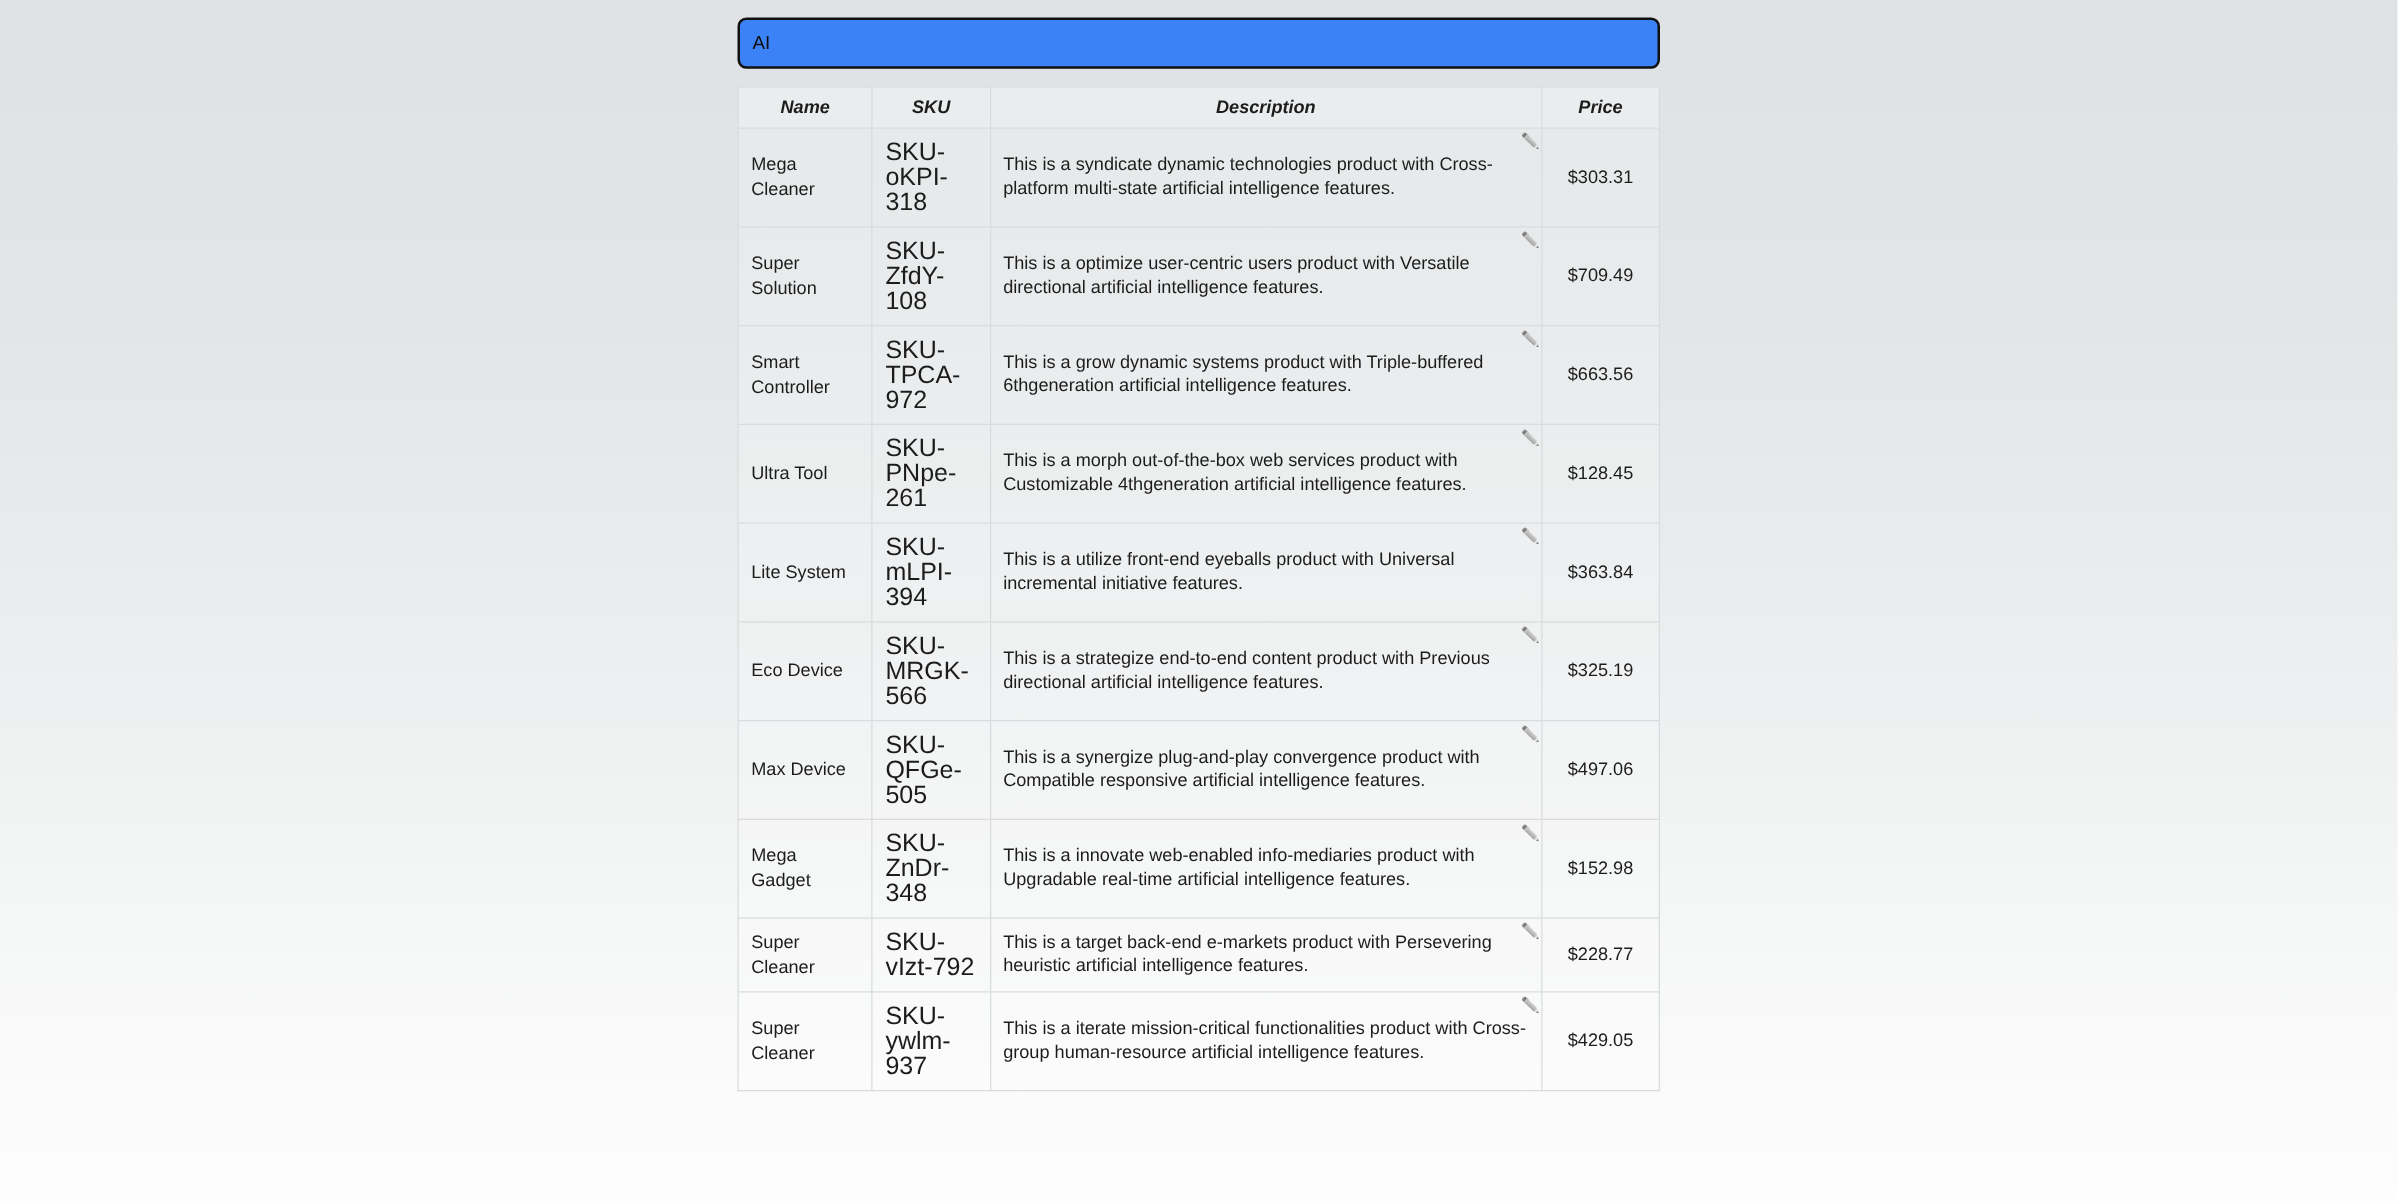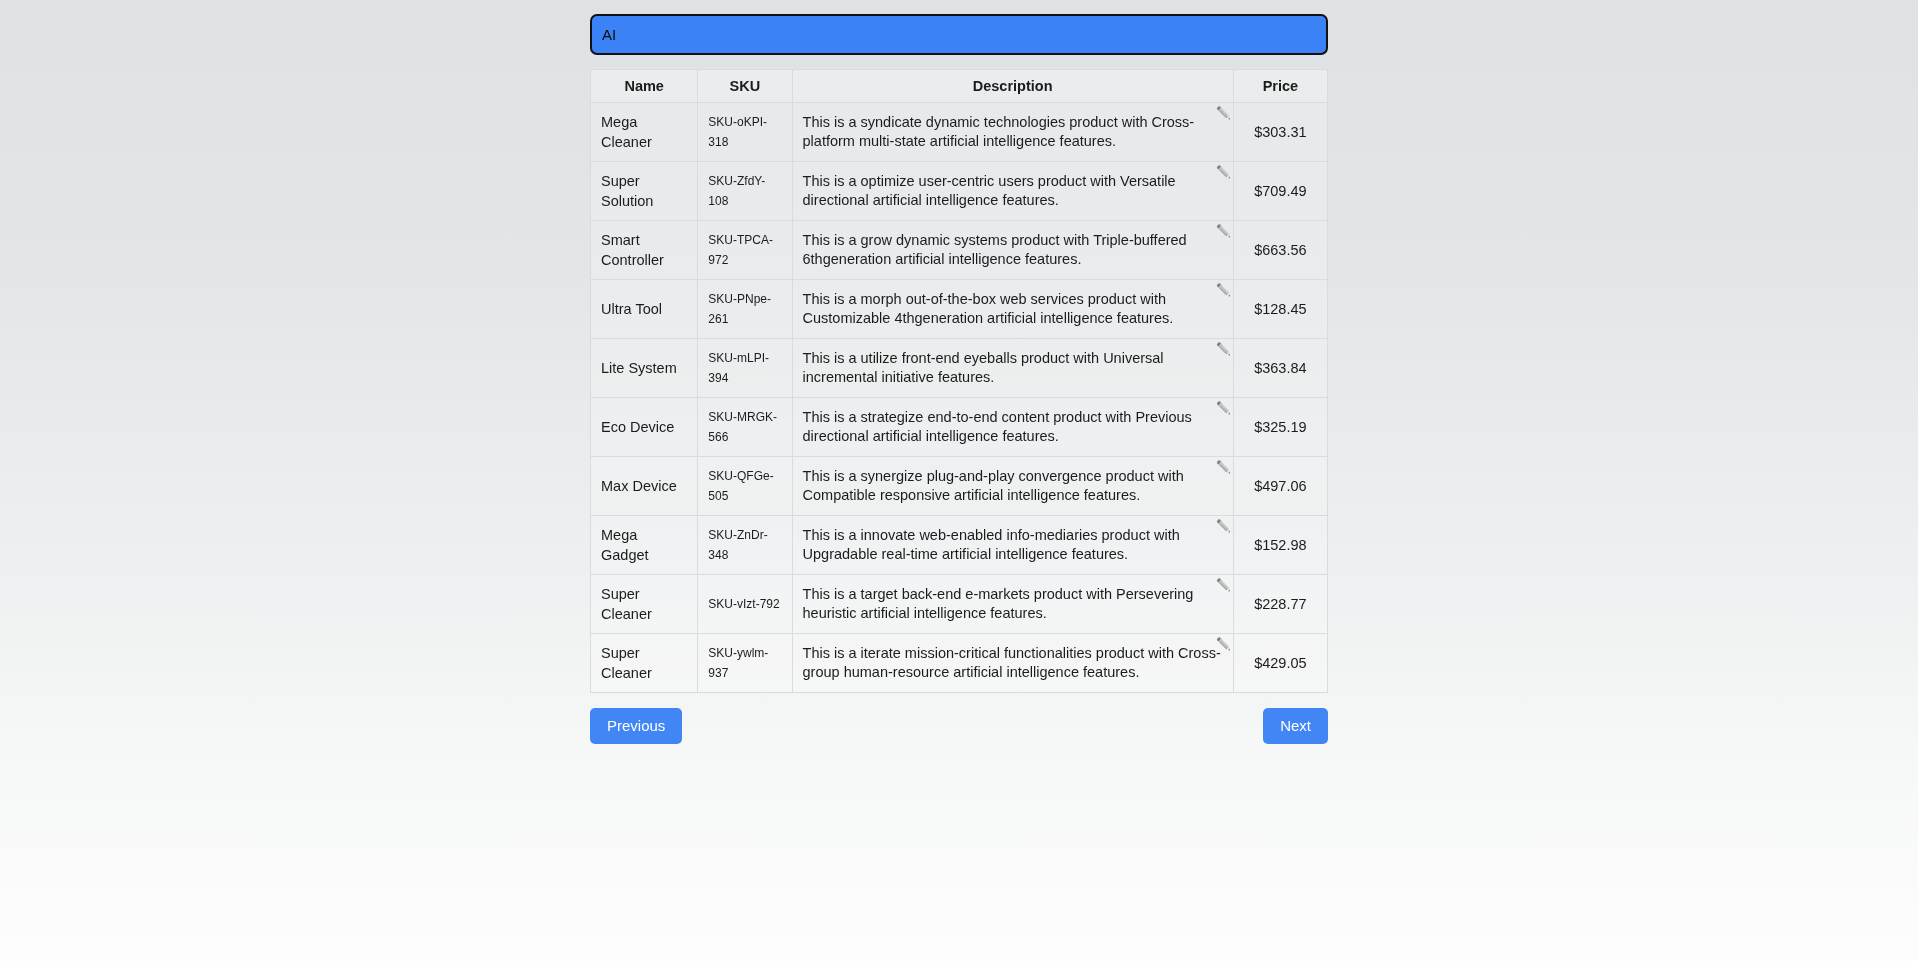--- a/index.html
+++ b/index.html
@@ -58,33 +58,34 @@
     vertical-align: middle;
     color: #1c1c1c;
   }
   table.data-table thead th {
     font-size: 14.5px;
     font-weight: bold;
     text-align: center;
     padding-top: 8px;
     padding-bottom: 8px;
     background: rgba(255,255,255,0.14);
+    font-style: italic;
   }
   col.c-name  { width: 90px; }
   col.c-sku   { width: 79px; }
   col.c-desc  { width: 370px; }
   col.c-price { width: 79px; }
 
   td.cell-name {
     font-size: 14.5px;
     text-align: left;
     line-height: 20px;
   }
   td.cell-sku {
-    font-size: 12px;
+    font-size: 20px;
     text-align: left;
     line-height: 20px;
   }
   td.cell-desc {
     font-size: 14.5px;
     text-align: left;
     line-height: 19.5px;
     position: relative;
     padding-right: 12px;
   }
@@ -207,18 +208,14 @@
           <tr>
             <td class="cell-name">Super Cleaner</td>
             <td class="cell-sku">SKU-ywlm-937</td>
             <td class="cell-desc"><span>This is a iterate mission-critical functionalities product with Cross-group human-resource artificial intelligence features.</span><span class="edit-icon">✏️</span></td>
             <td class="cell-price">$429.05</td>
           </tr>
         </tbody>
     </table>
   </div>
 
-  <div class="pager">
-    <button class="pager-btn">Previous</button>
-    <button class="pager-btn">Next</button>
-  </div>
 
 </div>
 
 </body></html>

